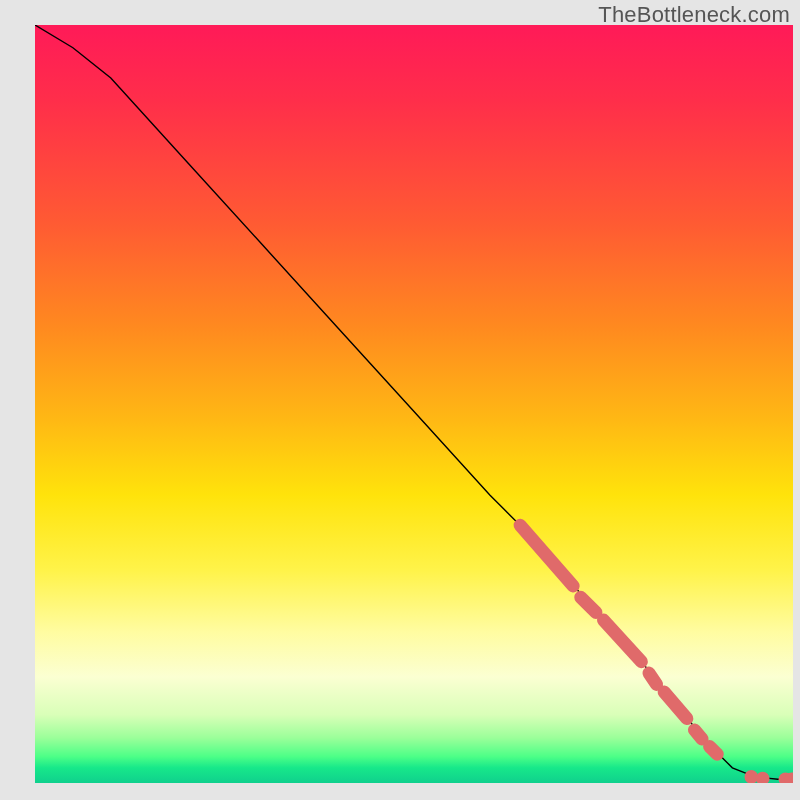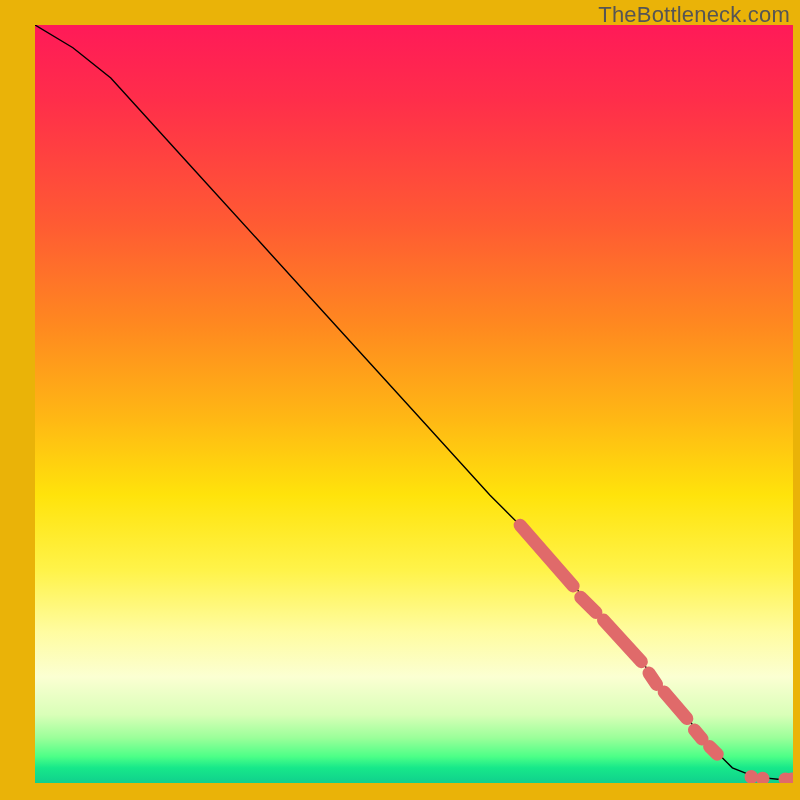--- a/index.html
+++ b/index.html
@@ -8,21 +8,21 @@
     width: 800px;
     height: 800px;
     background: #000;
     font-family: Arial, Helvetica, sans-serif;
     overflow: hidden;
   }
   .frame {
     position: relative;
     width: 800px;
     height: 800px;
-    background: #eab308;
+    background: #e5e5e5;
   }
   .attribution {
     position: absolute;
     top: 2px;
     right: 10px;
     color: #555;
     font-size: 22px;
     font-weight: 400;
     letter-spacing: 0.2px;
     z-index: 20;

